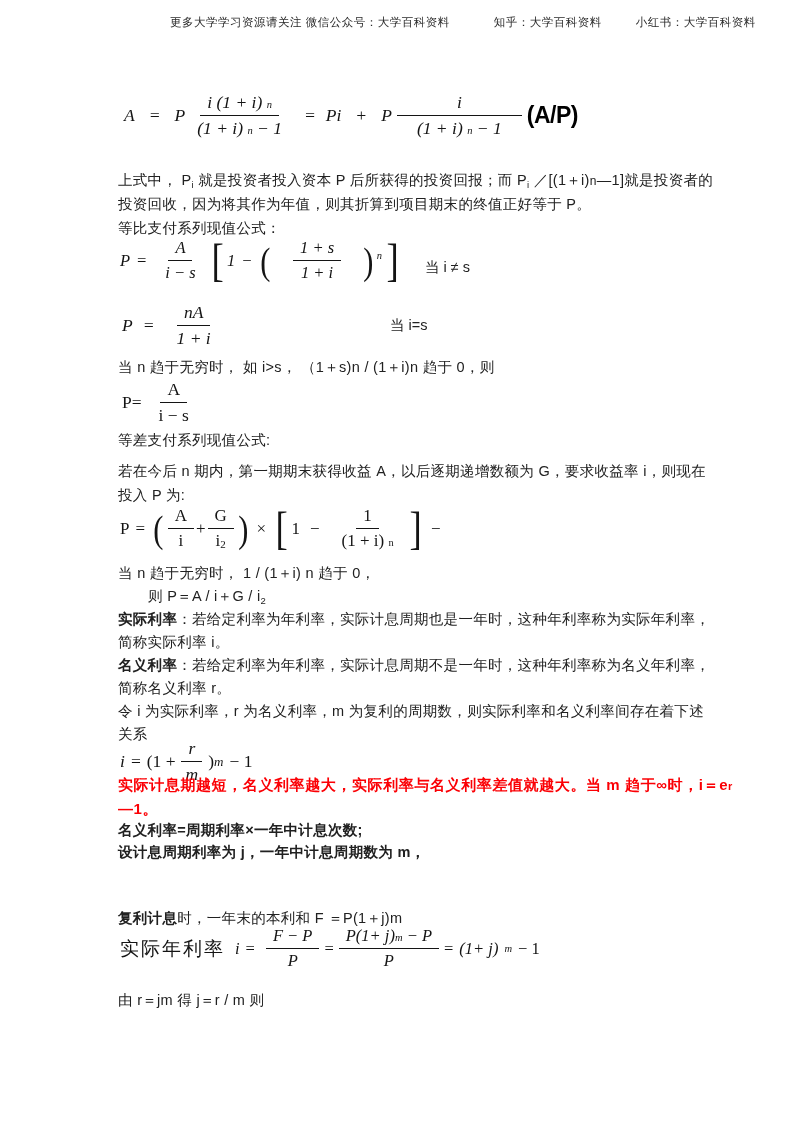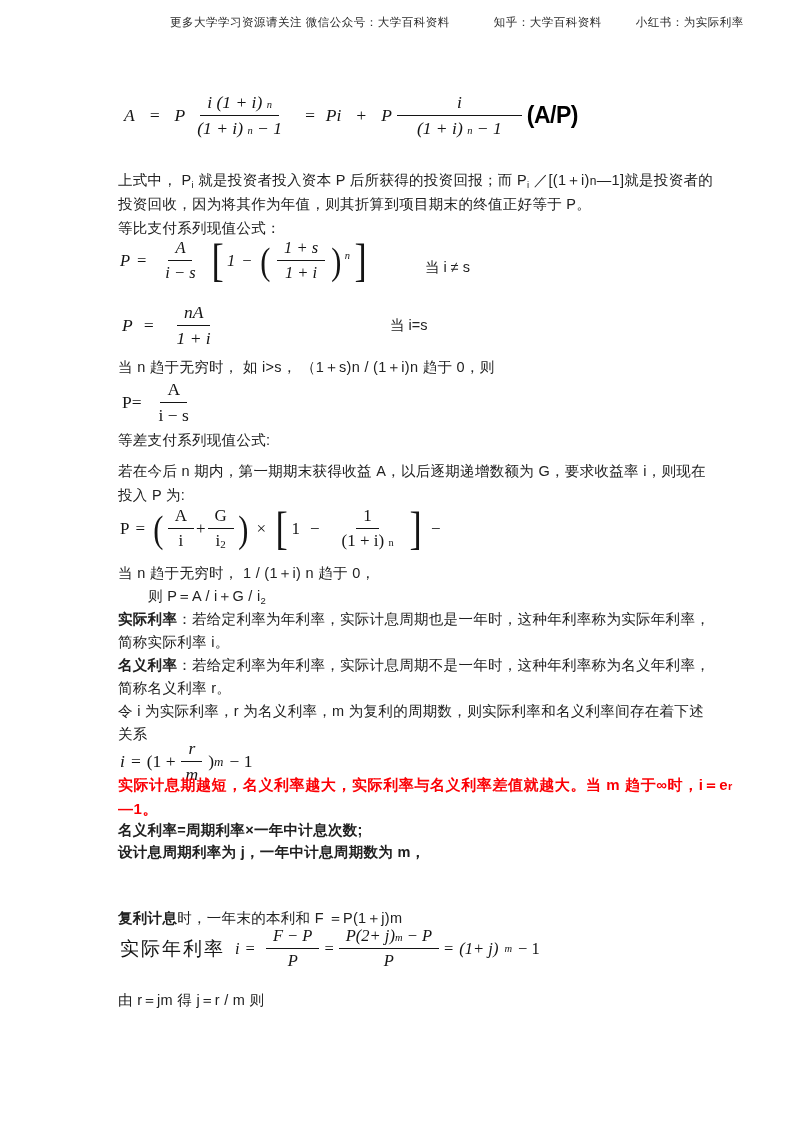--- a/index.html
+++ b/index.html
@@ -43,21 +43,21 @@
   }
 </style>
 </head>
 <body>
 
 <div class="page">
 
   <div class="hdr">
     <span>更多大学学习资源请关注 微信公众号：大学百科资料</span>
     <span class="seg2">知乎：大学百科资料</span>
-    <span class="seg3">小红书：为实际利率</span>
+    <span class="seg3">小红书：大学百科资料</span>
   </div>
 
   <div class="fx" style="top:92px;left:124px">
     <span>A</span>
     <span class="gap14">=</span>
     <span>P</span>
     <span class="frac">
       <span class="num"><span>i (1 + i)</span> <span class="spi">n</span></span>
       <span class="den"><span>(1 + i)</span> <span class="spi">n</span><span> − 1</span></span>
     </span>
@@ -82,21 +82,21 @@
     <span>P</span>
     <span class="gap6">=</span>
     <span class="frac">
       <span class="num">A</span>
       <span class="den">i − s</span>
     </span>
     <span class="sqb">[</span>
     <span>1</span>
     <span class="gap6">−</span>
     <span class="pb">(</span>
-    <span class="frac" style="margin:0 4px">
+    <span class="frac" style="margin:0 20px">
       <span class="num">1 + s</span>
       <span class="den">1 + i</span>
     </span>
     <span class="pb">)</span>
     <span class="sp">n</span>
     <span class="sqb">]</span>
   </div>
   <div class="cond" style="top:258px;left:425px">当 i ≠ s</div>
 
   <div class="fx" style="top:302px;left:122px">
@@ -192,21 +192,21 @@
   <div class="fx" style="top:926px;left:120px;font-size:16.5px">
     <span class="rm" style="font-family:'Liberation Sans',sans-serif;font-size:19px;letter-spacing:2px;margin-right:10px">实际年利率</span>
     <span>i</span>
     <span class="gap6 rm">=</span>
     <span class="frac">
       <span class="num">F − P</span>
       <span class="den">P</span>
     </span>
     <span class="rm">=</span>
     <span class="frac">
-      <span class="num"><span>P(2+ j)</span><span class="spi">m</span><span> − P</span></span>
+      <span class="num"><span>P(1+ j)</span><span class="spi">m</span><span> − P</span></span>
       <span class="den">P</span>
     </span>
     <span class="rm">=</span>
     <span class="gap6">(1+ j)</span>
       <span class="spi">m</span>
     <span class="gap6 rm"> − 1</span>
   </div>
 
   <div class="ln" style="top:990px">由 r＝jm 得 j＝r / m 则</div>
 

